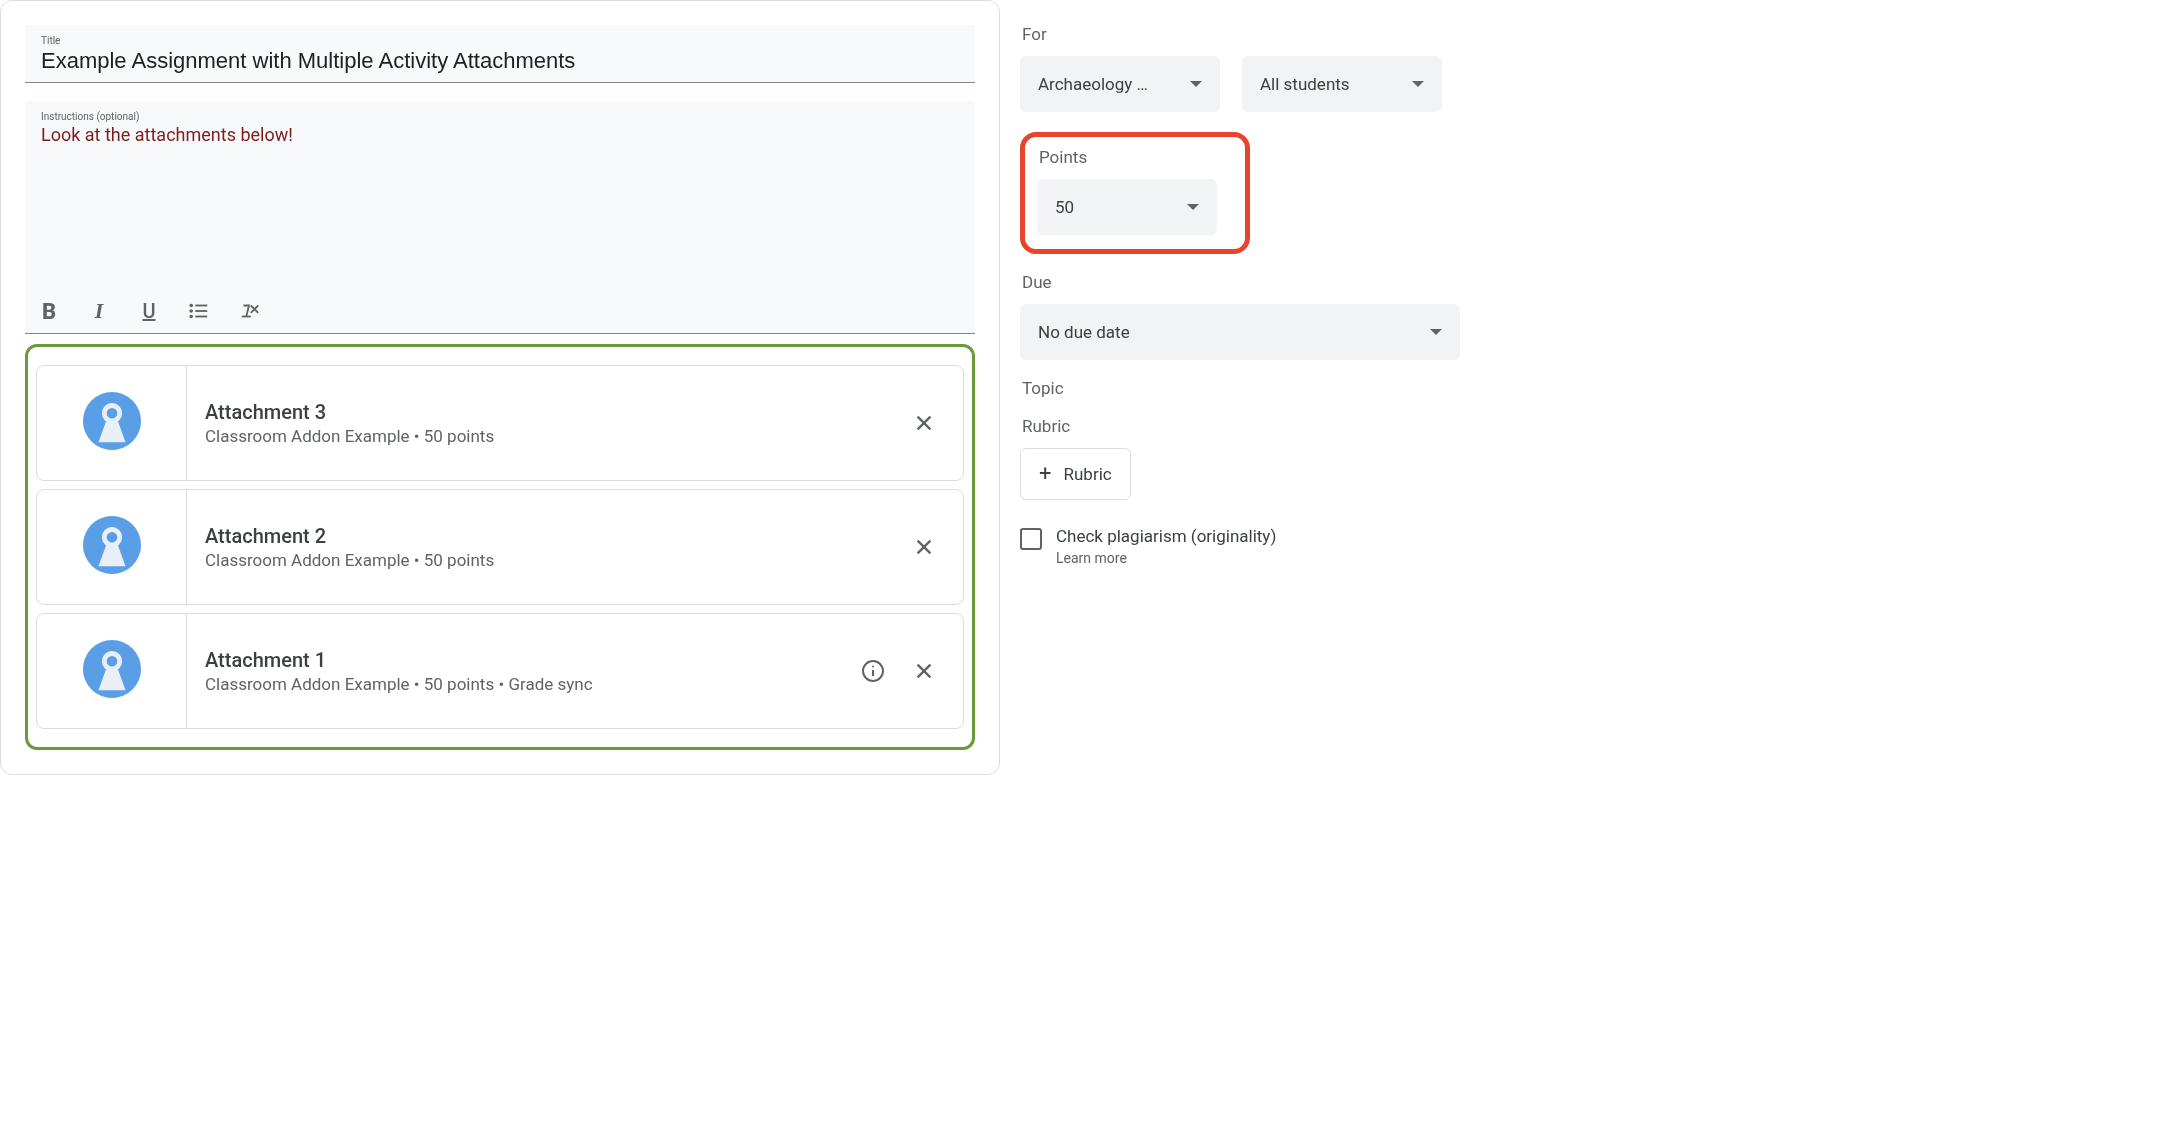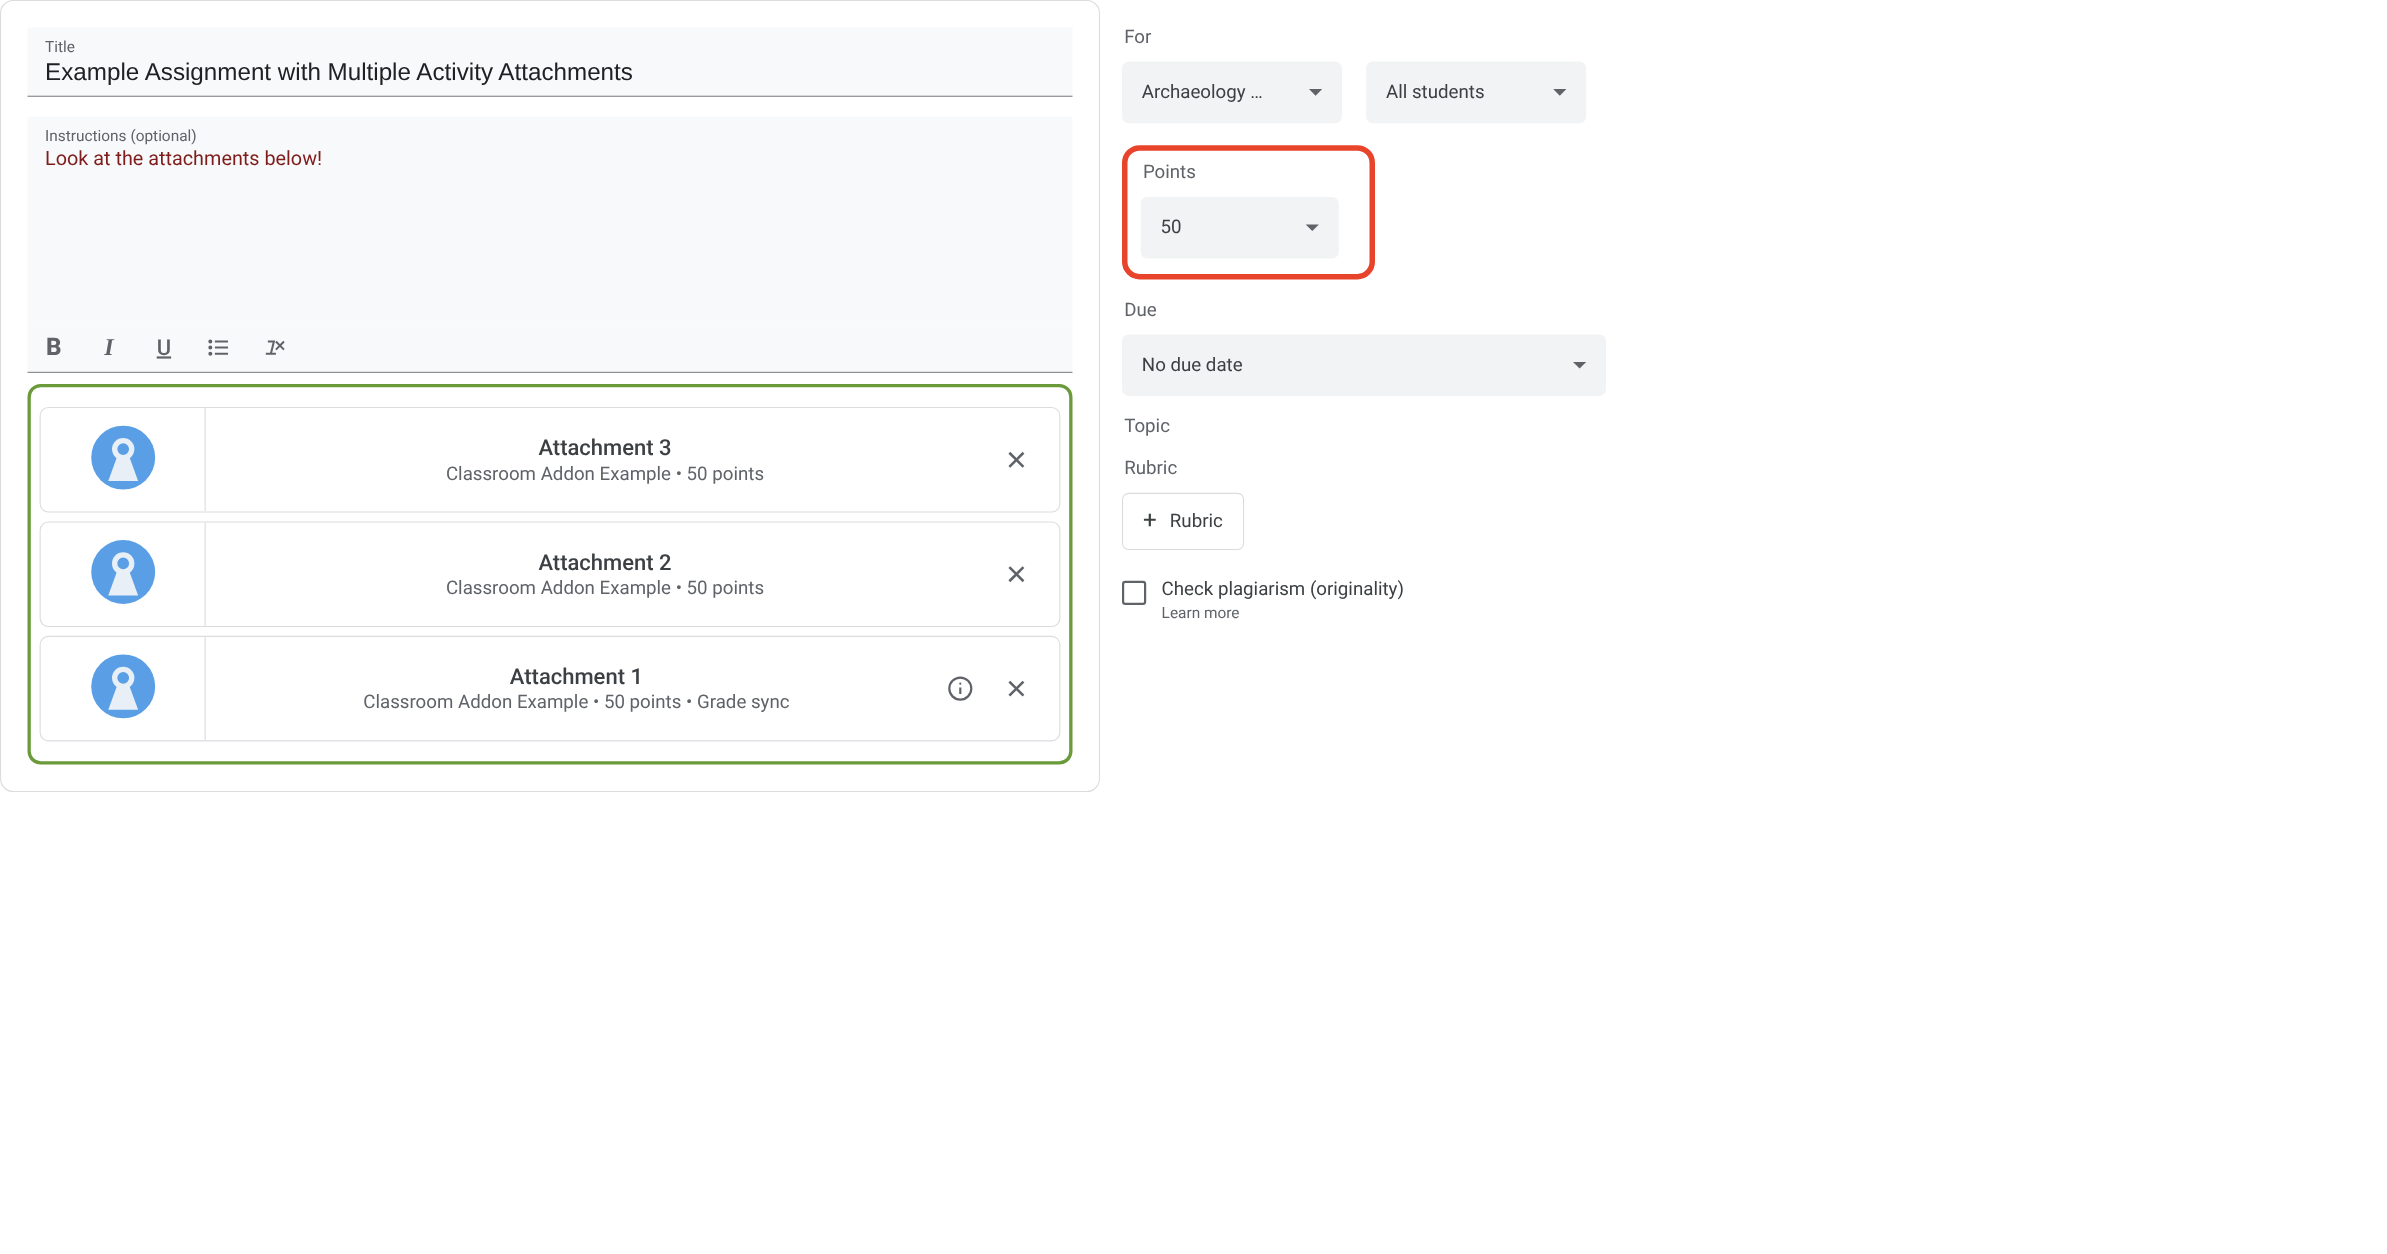--- a/index.html
+++ b/index.html
@@ -20,21 +20,21 @@
     border-radius: 12px;
     padding: 24px;
     max-width: 1000px;
   }
   .field-block {
     background: #f8f9fa;
     border-bottom: 1px solid #80868b;
     padding: 10px 16px 8px;
   }
   .field-label {
-    font-size: 14px;
+    font-size: 10px;
     color: #5f6368;
     margin-bottom: 2px;
   }
   .field-value {
     font-size: 22px;
     color: #202124;
     border: none;
     background: transparent;
     width: 100%;
     outline: none;
@@ -86,22 +86,21 @@
     padding: 10px 8px;
     margin-top: 10px;
   }
   .attachment {
     display: flex;
     align-items: center;
     border: 1px solid #dadce0;
     border-radius: 8px;
     margin: 8px 0;
     overflow: hidden;
-    height: 96px;
-    text-align: center;
+    height: 116px;
   }
   .att-icon-cell {
     width: 150px;
     min-width: 150px;
     height: 100%;
     display: flex;
     align-items: center;
     justify-content: center;
     border-right: 1px solid #dadce0;
   }

